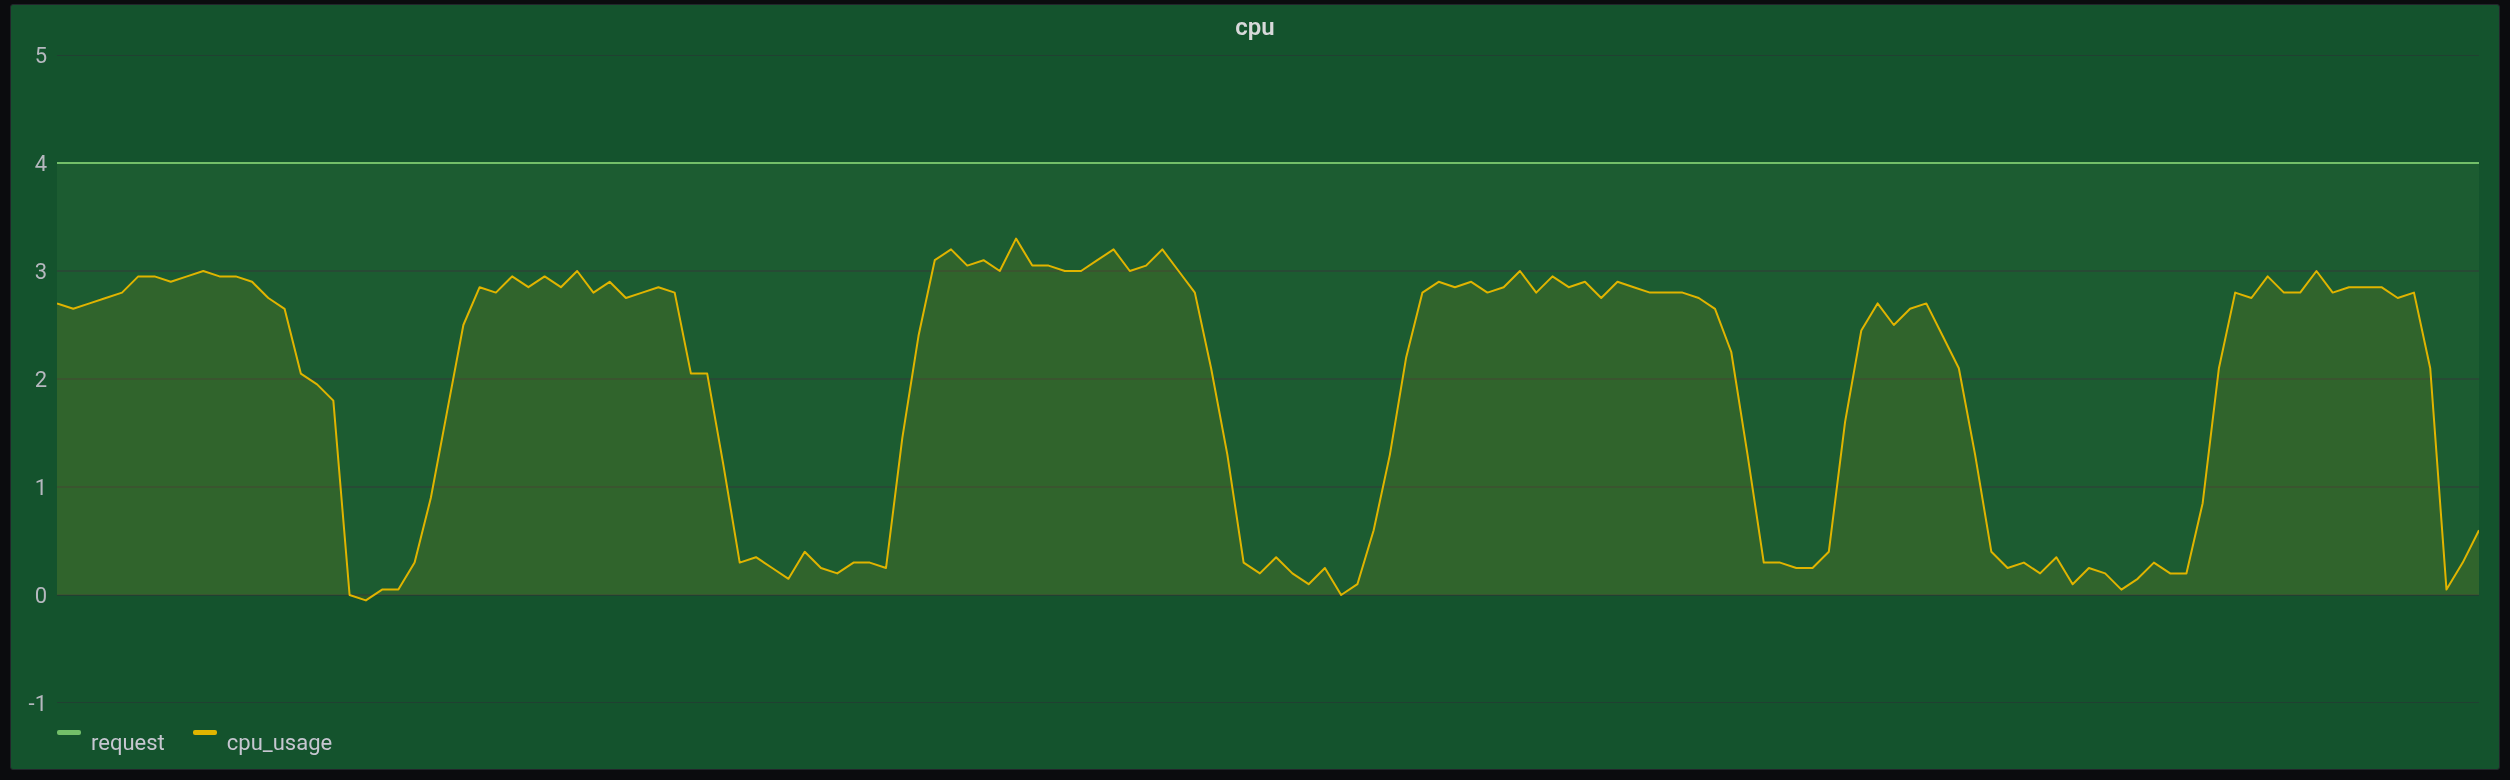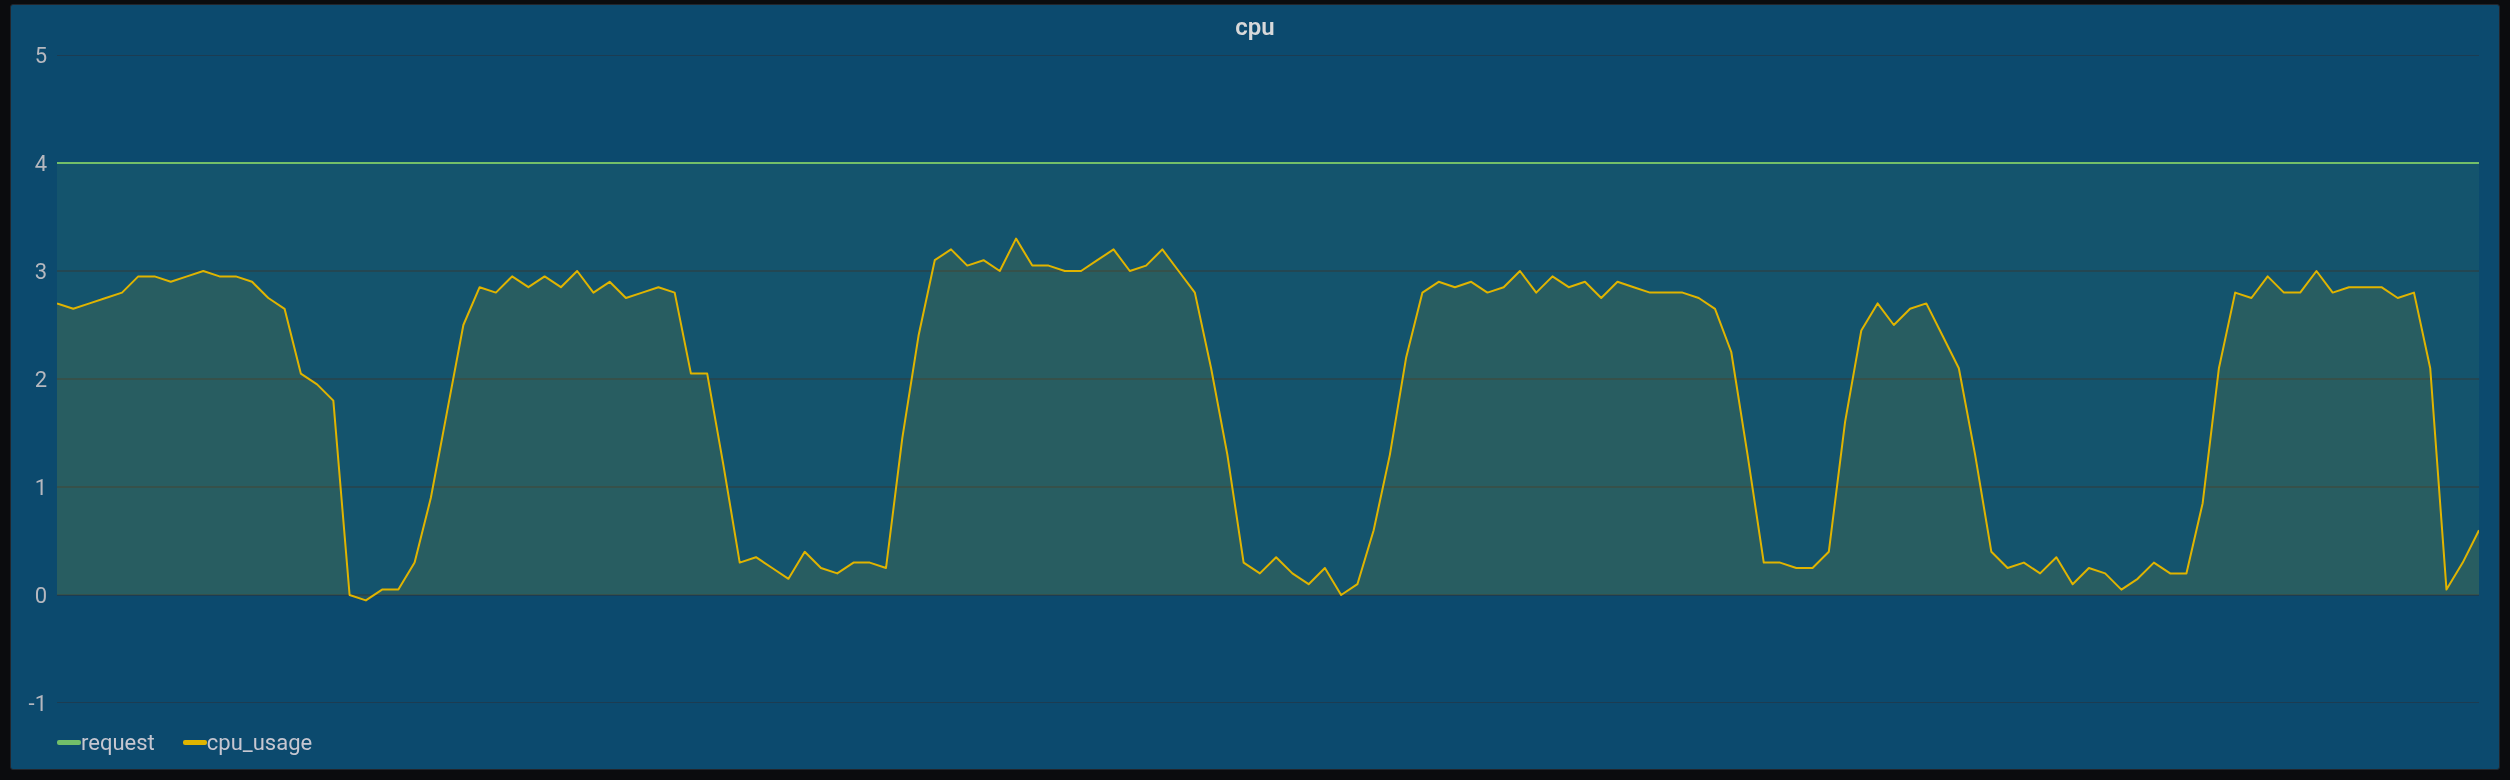--- a/index.html
+++ b/index.html
@@ -11,21 +11,21 @@
     font-family: -apple-system, BlinkMacSystemFont, "Segoe UI", Roboto, "Helvetica Neue", Arial, sans-serif;
     color: #ccccdc;
     overflow: hidden;
   }
   .panel {
     position: absolute;
     left: 10px;
     top: 4px;
     right: 10px;
     bottom: 10px;
-    background: #0c4a6e;
+    background: #14532d;
     border: 1px solid #23252b;
     border-radius: 3px;
     box-sizing: border-box;
   }
   .panel-title {
     position: absolute;
     top: 8px;
     left: 0;
     right: 0;
     text-align: center;
@@ -49,21 +49,21 @@
     position: absolute;
     left: 46px;
     bottom: 14px;
     display: flex;
     gap: 28px;
     font-size: 22px;
     color: #c7c7d1;
   }
   .legend-item {
     display: flex;
-    align-items: center;
+    gap: 10px;
     cursor: pointer;
   }
   .swatch {
     display: inline-block;
     width: 24px;
     height: 5px;
     border-radius: 2px;
   }
   .y-axis-labels {
     position: absolute;

